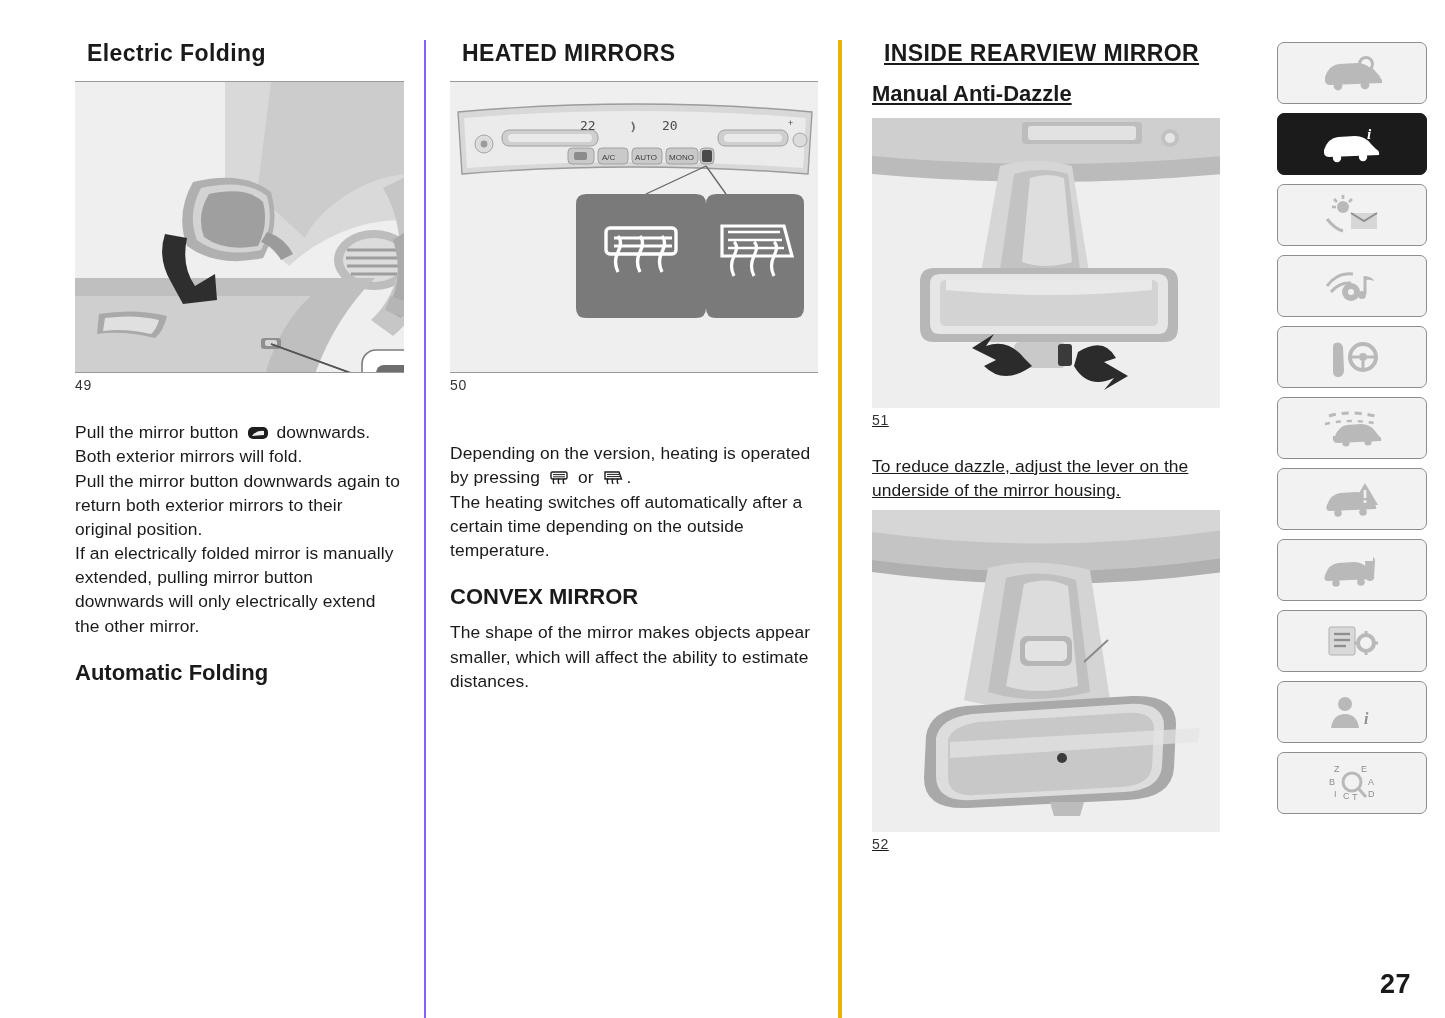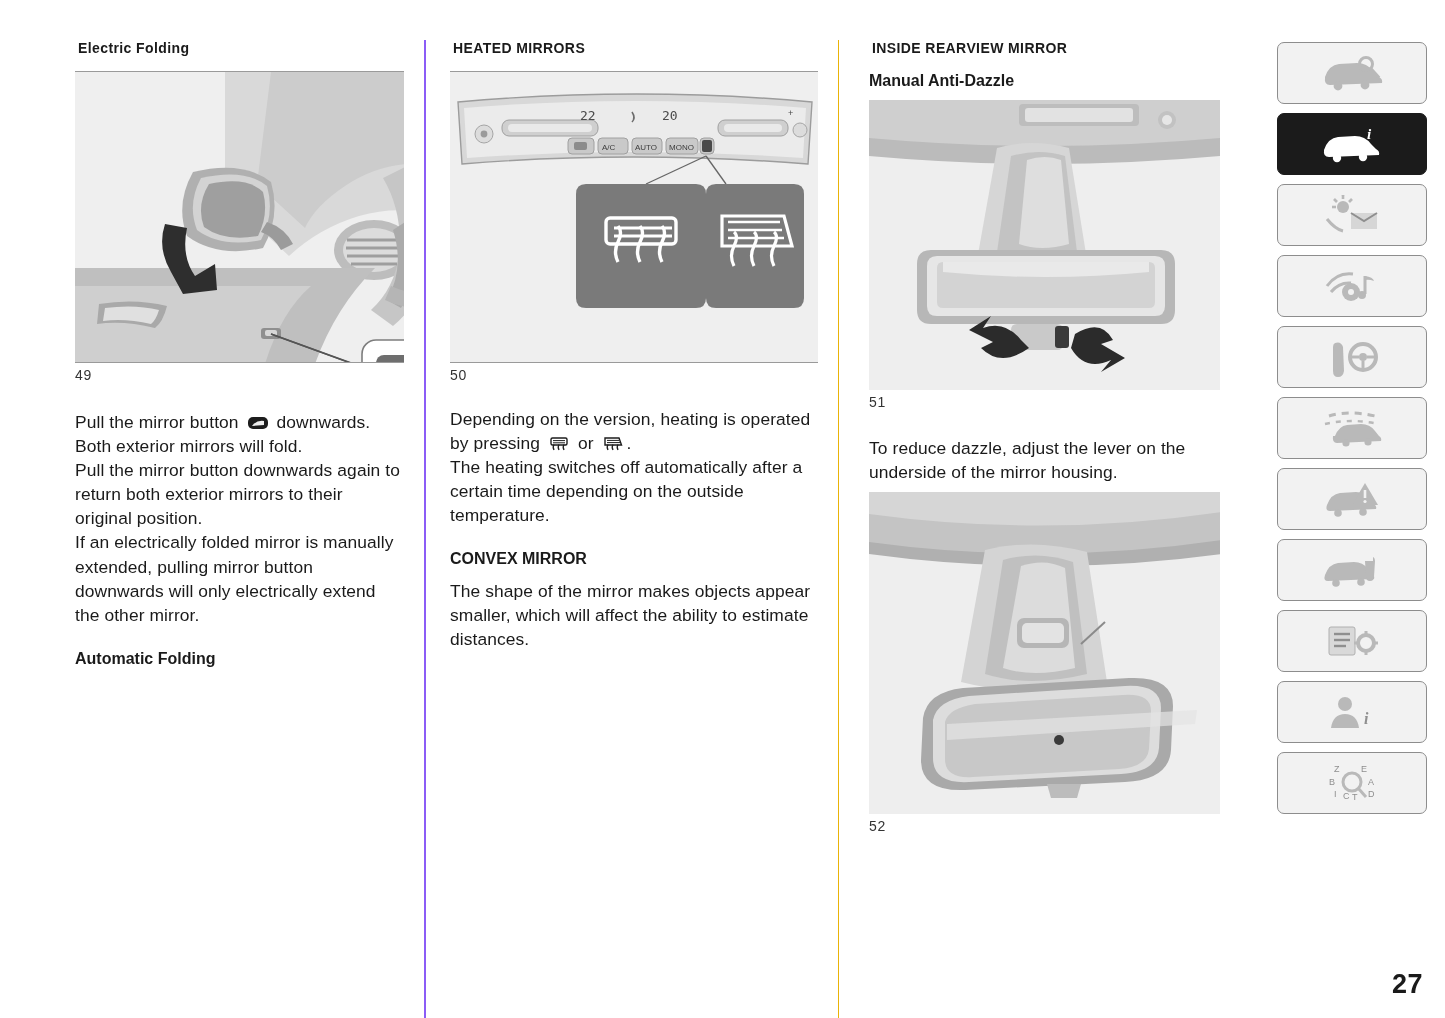--- a/index.html
+++ b/index.html
@@ -20,34 +20,34 @@
     flex: 1 1 auto;
     display: flex;
     padding: 40px 0 0 0;
   }
   .col {
     position: relative;
     padding: 0 24px;
   }
   .col-1 { width: 424px; }
   .col-2 { width: 414px; border-left: 2px solid #8b5cf6; }
-  .col-3 { width: 404px; border-left: 1px solid #eab308; }
+  .col-3 { width: 404px; border-left: 4px solid #eab308; text-decoration: underline; }
   .col-1 { padding-left: 75px; padding-right: 20px; }
   .col-2 { padding-left: 24px; padding-right: 20px; }
   .col-3 { padding-left: 30px; padding-right: 22px; }
 
   h1.sec {
-    font-size: 14px;
+    font-size: 23px;
     font-weight: bold;
     letter-spacing: .4px;
-    margin: 0 0 14px 3px;
+    margin: 0 0 14px 12px;
     line-height: 1.18;
   }
   h2.sub {
-    font-size: 16px;
+    font-size: 22px;
     font-weight: bold;
     margin: 22px 0 10px 0;
     line-height: 1.2;
   }
   h2.sub.tight { margin-top: 14px; }
   p.body {
     font-size: 17.4px;
     line-height: 1.39;
     margin: 0 0 0 0;
     letter-spacing: .1px;
@@ -92,21 +92,21 @@
     border: 1px solid #8d8d8d;
     border-radius: 7px;
     background: #f2f2f2;
     display:flex; align-items:center; justify-content:center;
     position: relative;
   }
   .tab.active { background: #1b1b1b; border-color:#1b1b1b; }
   .tab svg { display:block; }
   .pagenum {
     position:absolute;
-    right: 22px; bottom: 18px;
+    right: 34px; bottom: 18px;
     font-size: 27px; font-weight: bold;
     letter-spacing: .5px;
   }
 
   .grey-fill { fill:#b9b9b9; }
 </style>
 </head>
 <body>
 
 <div class="page">
@@ -260,21 +260,21 @@
             <g stroke="#ffffff" stroke-width="3.2" fill="none">
               <path d="M284 194 q-5 -10 0 -20 q5 -10 0 -14"></path>
               <path d="M304 194 q-5 -10 0 -20 q5 -10 0 -14"></path>
               <path d="M324 194 q-5 -10 0 -20 q5 -10 0 -14"></path>
             </g>
           </g>
         </svg>
       </div>
       <div class="fignum">50</div>
 
-      <p class="body" style="margin-top:24px;">
+      <p class="body" style="margin-top:48px;">
         <span>Depending on the version, heating is operated by pressing</span>
         <span class="glyph">
           <svg width="22" height="16" viewBox="0 0 22 16">
               <rect x="3" y="2" width="16" height="7" rx="1.5" fill="none" stroke="#1d1d1d" stroke-width="1.4"></rect>
               <path d="M5 4.6 h12 M5 6.8 h12" stroke="#1d1d1d" stroke-width="1"></path>
               <path d="M6 14 q-1.6 -3 0 -5.5 M11 14 q-1.6 -3 0 -5.5 M16 14 q-1.6 -3 0 -5.5" stroke="#1d1d1d" stroke-width="1.3" fill="none"></path>
             </svg>
         </span>
         <span>or</span>
         <span class="glyph">

